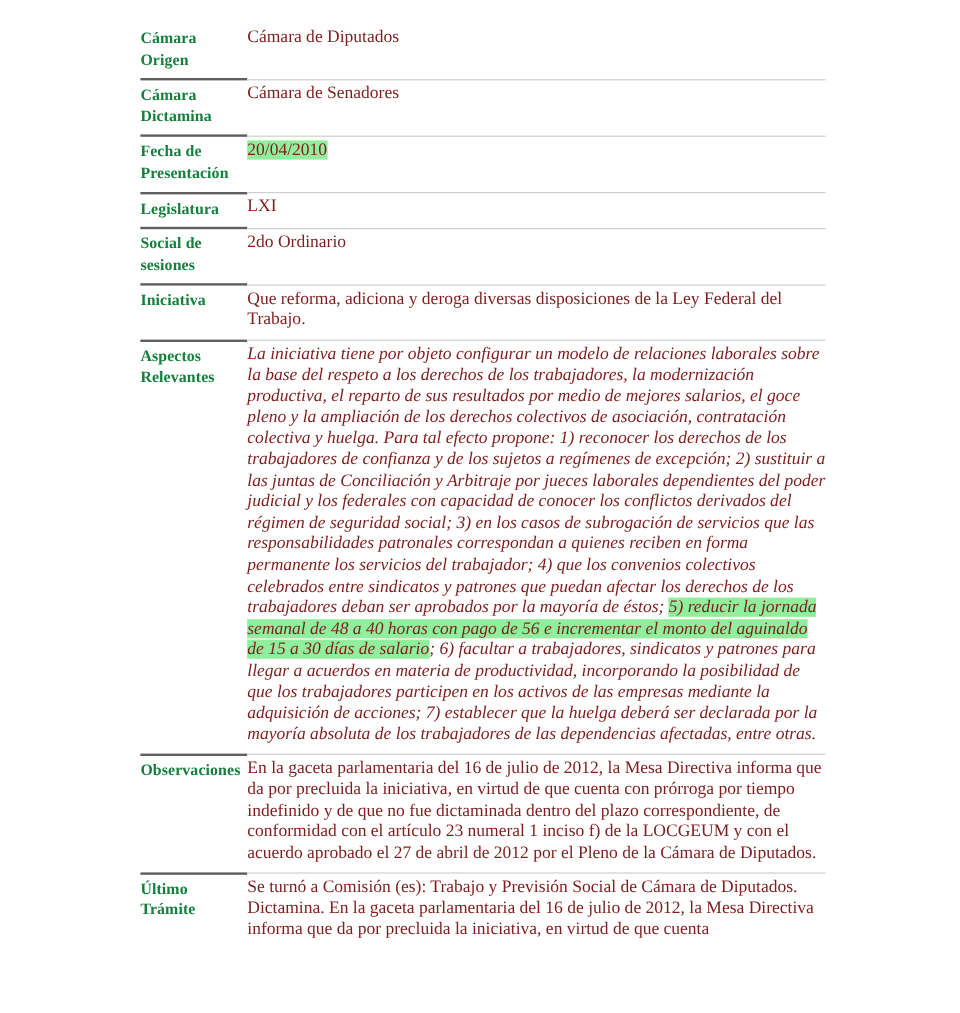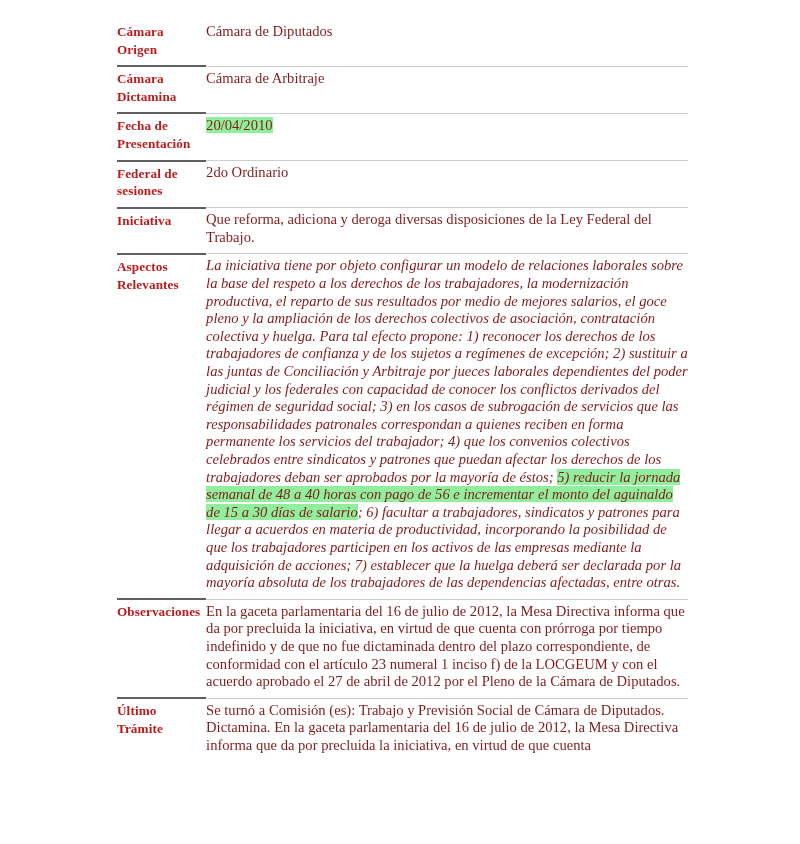--- a/index.html
+++ b/index.html
@@ -31,21 +31,21 @@
   .doc-table td {
     vertical-align: top;
     padding: 3px 0 7px 0;
     line-height: 17.6px;
   }
   .cell-label {
     width: 88px;
     padding-right: 7px;
     font-weight: bold;
     font-size: 13.2px;
-    color: #b91c1c;
+    color: #15803d;
     letter-spacing: 0.1px;
   }
   .cell-value {
     width: 476px;
     padding-left: 7px;
     font-size: 14.6px;
     color: #7f1d1d;
   }
   
   tr.bordered > td.cell-label {
@@ -83,39 +83,47 @@
           <span class="value-text">Cámara de Diputados</span>
         </td>
       </tr>
 
       <tr class="bordered">
         <td class="cell-label">
           <span>Cámara</span><br>
           <span>Dictamina</span>
         </td>
         <td class="cell-value">
-          <span class="value-text">Cámara de Arbitraje</span>
+          <span class="value-text">Cámara de Senadores</span>
         </td>
       </tr>
 
       <tr class="bordered">
         <td class="cell-label">
           <span>Fecha de</span><br>
           <span>Presentación</span>
         </td>
         <td class="cell-value">
           <span class="hl">20/04/2010</span>
         </td>
       </tr>
 
+      <tr class="bordered">
+        <td class="cell-label">
+          <span>Legislatura</span>
+        </td>
+        <td class="cell-value">
+          <span class="value-text">LXI</span>
+        </td>
+      </tr>
 
 
       <tr class="bordered">
         <td class="cell-label">
-          <span>Federal de</span><br>
+          <span>Social de</span><br>
           <span>sesiones</span>
         </td>
         <td class="cell-value">
           <span class="value-text">2do Ordinario</span>
         </td>
       </tr>
 
       <tr class="bordered">
         <td class="cell-label">
           <span>Iniciativa</span>

